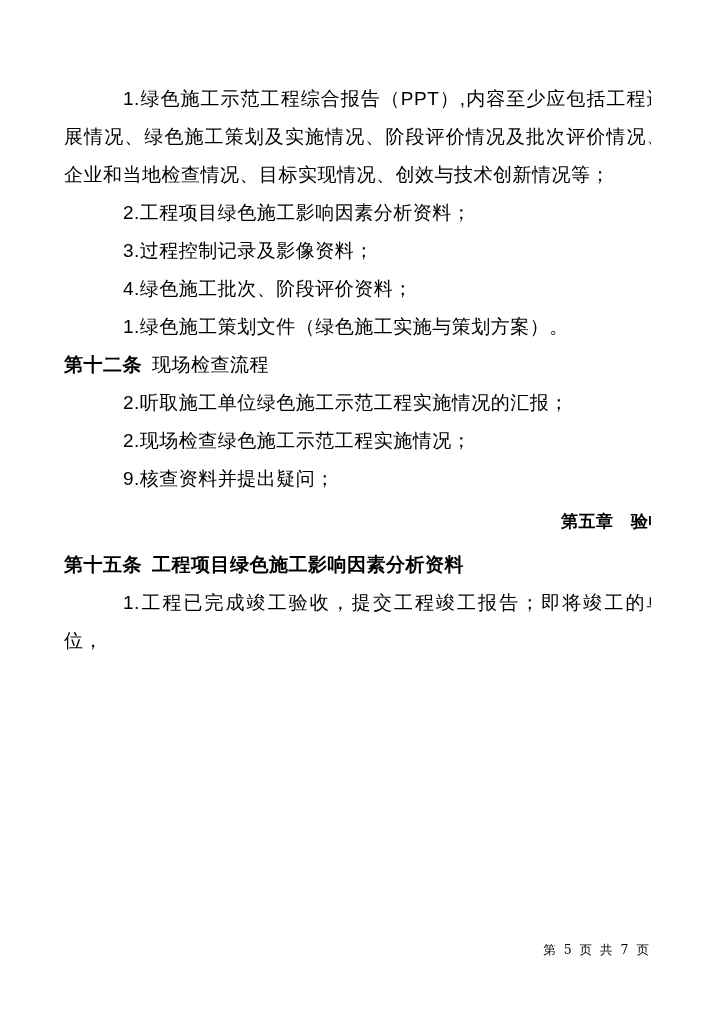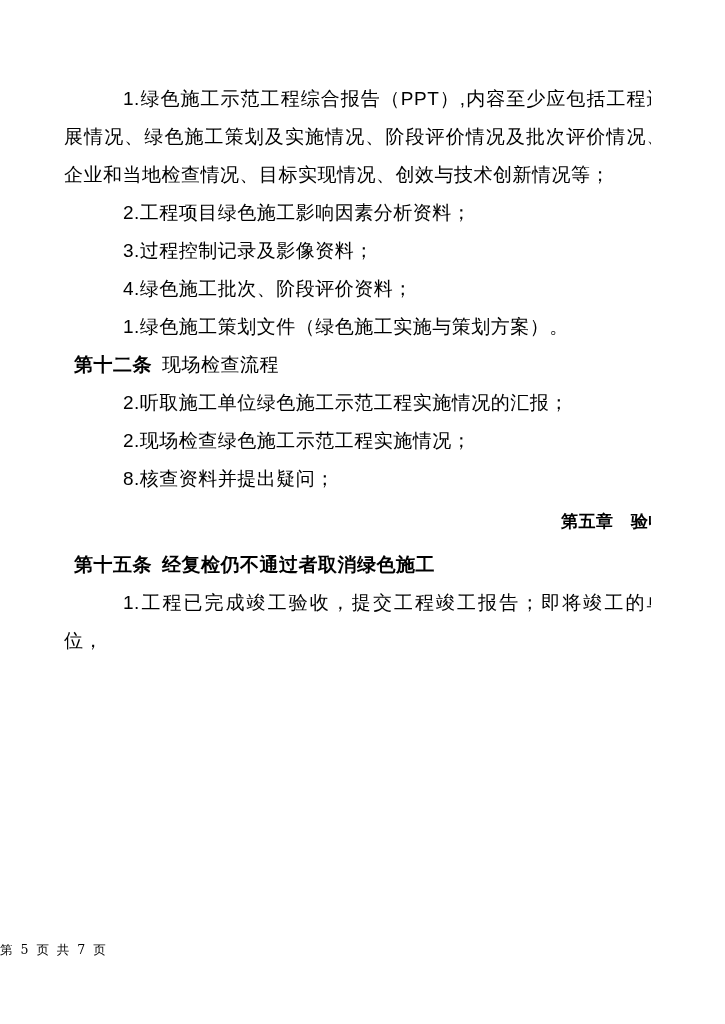--- a/index.html
+++ b/index.html
@@ -32,59 +32,58 @@
   }
   .para.list-item {
     text-indent: 59px;
   }
   .para.article {
     text-indent: 0;
   }
   .article-prefix {
     font-weight: bold;
     margin-right: 10px;
-    margin-left: 10px;
   }
   .para.article-bold,
   .para.article-bold .article-body {
     font-weight: bold;
   }
   .chapter-heading {
     margin: 0;
     text-align: right;
     text-indent: 0;
     font-weight: bold;
     font-size: 17px;
     line-height: 48px;
   }
   .page-footer {
     position: absolute;
     left: 0;
     right: 0;
     top: 941px;
-    text-align: left;
+    text-align: right;
     font-family: "DejaVu Serif", serif;
     font-size: 12.5px;
     line-height: 18px;
     letter-spacing: 2px;
     color: #000000;
   }
 </style>
 </head>
 <body>
 
 <div class="page">
   <div class="doc-body" id="doc-body">
       <p class="para list-item">1.绿色施工示范工程综合报告（PPT）,内容至少应包括工程进展情况、绿色施工策划及实施情况、阶段评价情况及批次评价情况、企业和当地检查情况、目标实现情况、创效与技术创新情况等；</p>
       <p class="para list-item">2.工程项目绿色施工影响因素分析资料；</p>
       <p class="para list-item">3.过程控制记录及影像资料；</p>
       <p class="para list-item">4.绿色施工批次、阶段评价资料；</p>
       <p class="para list-item">1.绿色施工策划文件（绿色施工实施与策划方案）。</p>
       <p class="para article"><span class="article-prefix">第十二条</span><span class="article-body">现场检查流程</span></p>
       <p class="para list-item">2.听取施工单位绿色施工示范工程实施情况的汇报；</p>
       <p class="para list-item">2.现场检查绿色施工示范工程实施情况；</p>
-      <p class="para list-item">8.核查资料并提出疑问；</p>
+      <p class="para list-item">9.核查资料并提出疑问；</p>
       <h2 class="chapter-heading">第五章　验收</h2>
-      <p class="para article article-bold"><span class="article-prefix">第十五条</span><span class="article-body">经复检仍不通过者取消绿色施工</span></p>
+      <p class="para article article-bold"><span class="article-prefix">第十五条</span><span class="article-body">工程项目绿色施工影响因素分析资料</span></p>
       <p class="para list-item">1.工程已完成竣工验收，提交工程竣工报告；即将竣工的单位，</p>
     </div>
   <div class="page-footer">第 5 页 共 7 页</div>
 </div>
 
 </body></html>

